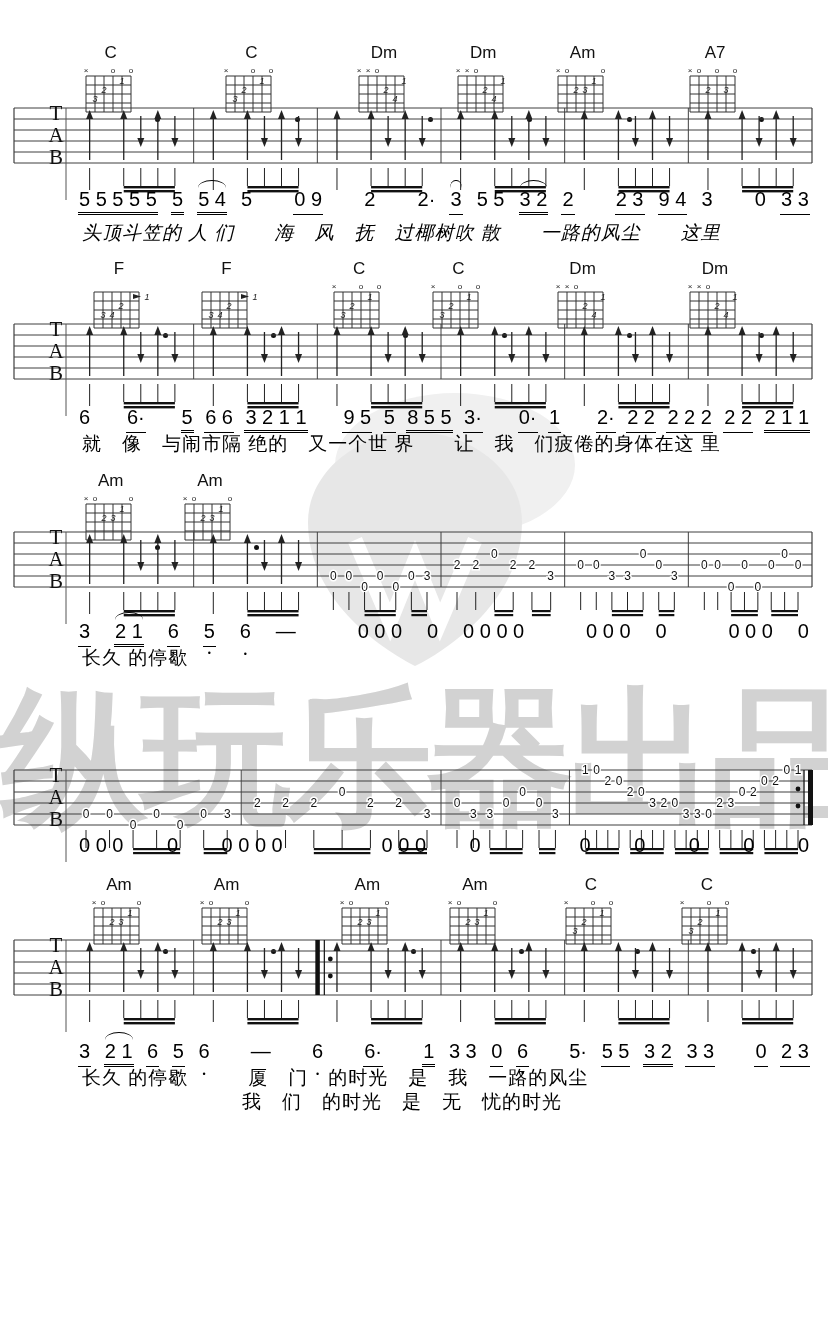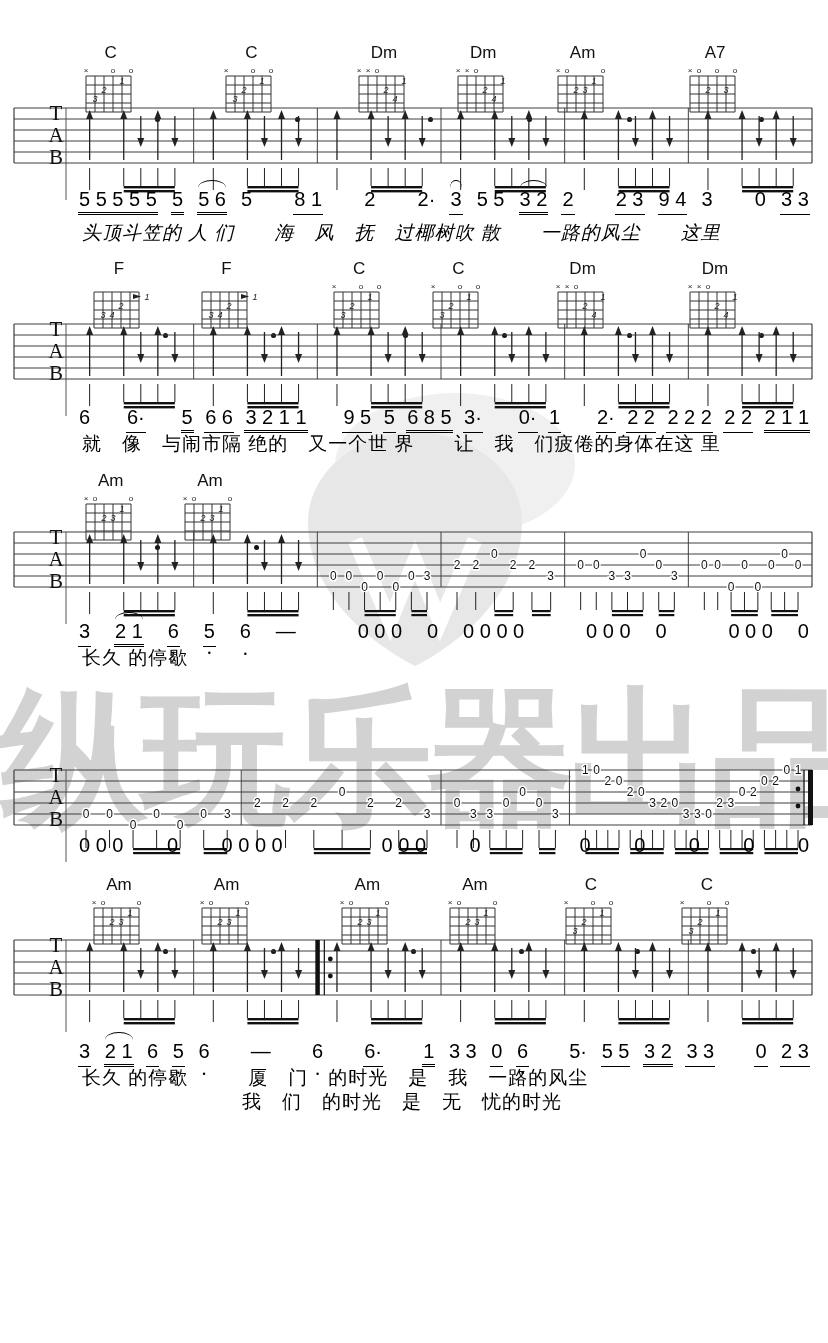--- a/index.html
+++ b/index.html
@@ -278,24 +278,24 @@
           <line x1="742.0733333333334" y1="66" x2="742.0733333333334" y2="84" stroke="#222" stroke-width="1"></line>
           <line x1="759.1233333333333" y1="66" x2="759.1233333333333" y2="84" stroke="#222" stroke-width="1"></line>
           <line x1="776.1733333333334" y1="66" x2="776.1733333333334" y2="84" stroke="#222" stroke-width="1"></line>
           <line x1="793.2233333333334" y1="66" x2="793.2233333333334" y2="84" stroke="#222" stroke-width="1"></line>
           <rect x="742.0733333333334" y="84" width="51.14999999999998" height="2.4" fill="#111"></rect>
           <rect x="742.0733333333334" y="88" width="51.14999999999998" height="2.4" fill="#111"></rect>
         </svg>
         <div class="melody" style="top: 188px;">
           <span class="mg u2">5 5 5 5 5</span>
           <span class="mg u2">5</span>
-          <span class="mg u2 tie">5 6</span>
+          <span class="mg u2 tie">5 4</span>
           <span class="mg">5</span>
           <span class="mg sp"></span>
-          <span class="mg u1">8 1</span>
+          <span class="mg u1">0 9</span>
           <span class="mg sp"></span>
           <span class="mg">2</span>
           <span class="mg sp"></span>
           <span class="mg">2·</span>
           <span class="mg u1 tie">3</span>
           <span class="mg">5 5</span>
           <span class="mg u2 tie">3 2</span>
           <span class="mg u1">2</span>
           <span class="mg sp"></span>
           <span class="mg u1">2 3</span>
@@ -545,21 +545,21 @@
           <span class="mg">6</span>
           <span class="mg sp"></span>
           <span class="mg u1">6·</span>
           <span class="mg sp"></span>
           <span class="mg u2">5</span>
           <span class="mg u1">6 6</span>
           <span class="mg u2">3 2 1 1</span>
           <span class="mg sp"></span>
           <span class="mg u1">9 5</span>
           <span class="mg u1">5</span>
-          <span class="mg u2">6 8 5</span>
+          <span class="mg u2">8 5 5</span>
           <span class="mg u1">3·</span>
           <span class="mg sp"></span>
           <span class="mg u1">0·</span>
           <span class="mg u1">1</span>
           <span class="mg sp"></span>
           <span class="mg u1">2·</span>
           <span class="mg u1">2 2</span>
           <span class="mg u1">2 2 2</span>
           <span class="mg u1">2 2</span>
           <span class="mg u2">2 1 1</span>

